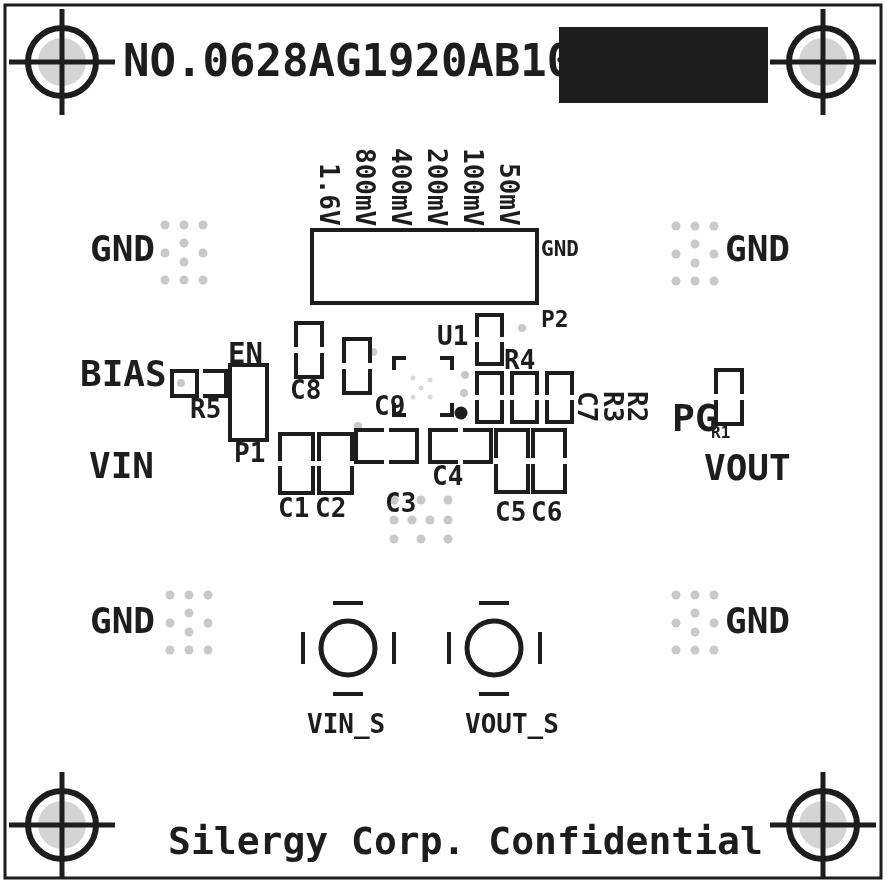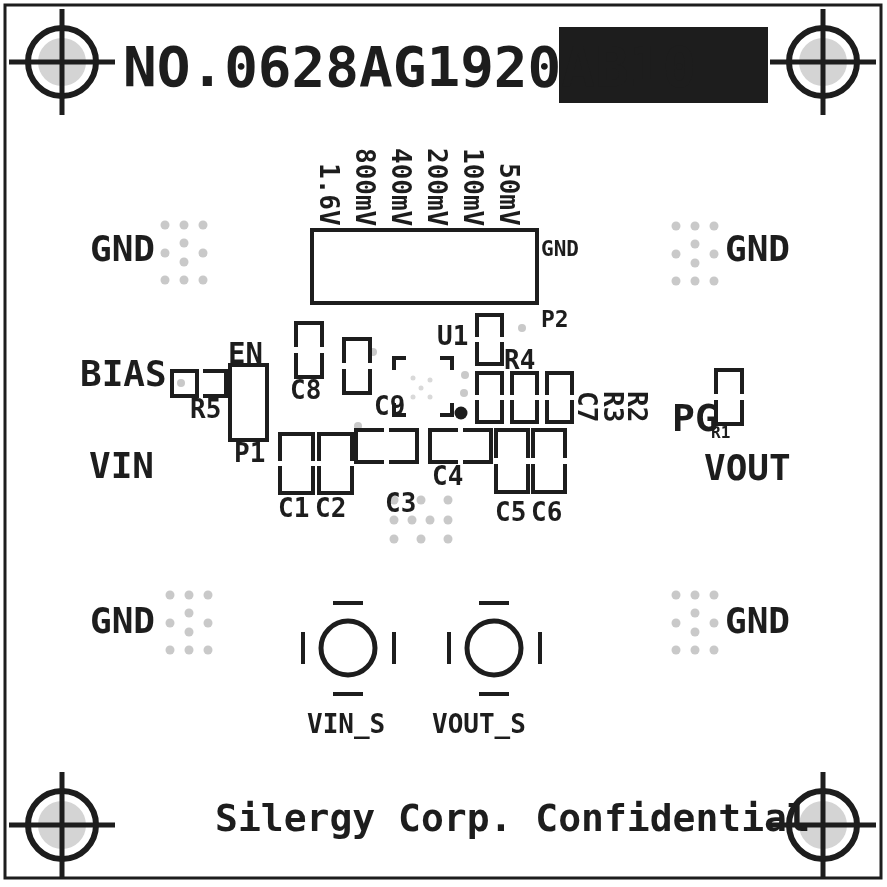--- a/index.html
+++ b/index.html
@@ -6,21 +6,21 @@
   .board {
     position:relative; width:887px; height:887px; background:#ffffff;
     font-family:"DejaVu Sans Mono", monospace; overflow:hidden;
   }
   svg.geom { position:absolute; left:0; top:0; }
   .lbl {
     position:absolute; font-weight:bold; color:#1d1d1d;
     line-height:1; white-space:pre; letter-spacing:0;
   }
   .vlbl { writing-mode:vertical-rl; text-orientation:mixed; }
-  .s42 { font-size:56px; } .s36 { font-size:36px; } .s30 { font-size:38px; }
+  .s42 { font-size:44px; } .s36 { font-size:36px; } .s30 { font-size:38px; }
   .s29 { font-size:29px; } .s26 { font-size:26px; } .s24 { font-size:16px; }
   .s23 { font-size:23px; } .s21 { font-size:21px; }
 </style>
 </head>
 <body>
 
 <div class="board">
 
   <svg class="geom" width="887" height="887" viewBox="0 0 887 887">
 
@@ -209,17 +209,17 @@
   <div class="lbl s26" style="left:315px; top:495px;">C2</div>
   <div class="lbl s26" style="left:385px; top:490px;">C3</div>
   <div class="lbl s26" style="left:432px; top:463px;">C4</div>
   <div class="lbl s26" style="left:495px; top:499px;">C5</div>
   <div class="lbl s26" style="left:531px; top:499px;">C6</div>
   <div class="lbl vlbl s26" style="left:574px; top:391px;">C7</div>
   <div class="lbl vlbl s26" style="left:600px; top:391px;">R3</div>
   <div class="lbl vlbl s26" style="left:624px; top:391px;">R2</div>
 
   <div class="lbl s26" style="left:307px; top:711px;">VIN_S</div>
-  <div class="lbl s26" style="left:432px; top:711px;">VOUT_S</div>
-
-  <div class="lbl s30" style="left:168px; top:799px;margin-left:47px;">Silergy Corp. Confidential</div>
+  <div class="lbl s26" style="left:465px; top:711px;">VOUT_S</div>
+
+  <div class="lbl s30" style="left:168px; top:822px;">Silergy Corp. Confidential</div>
 
 </div>
 
 </body></html>

